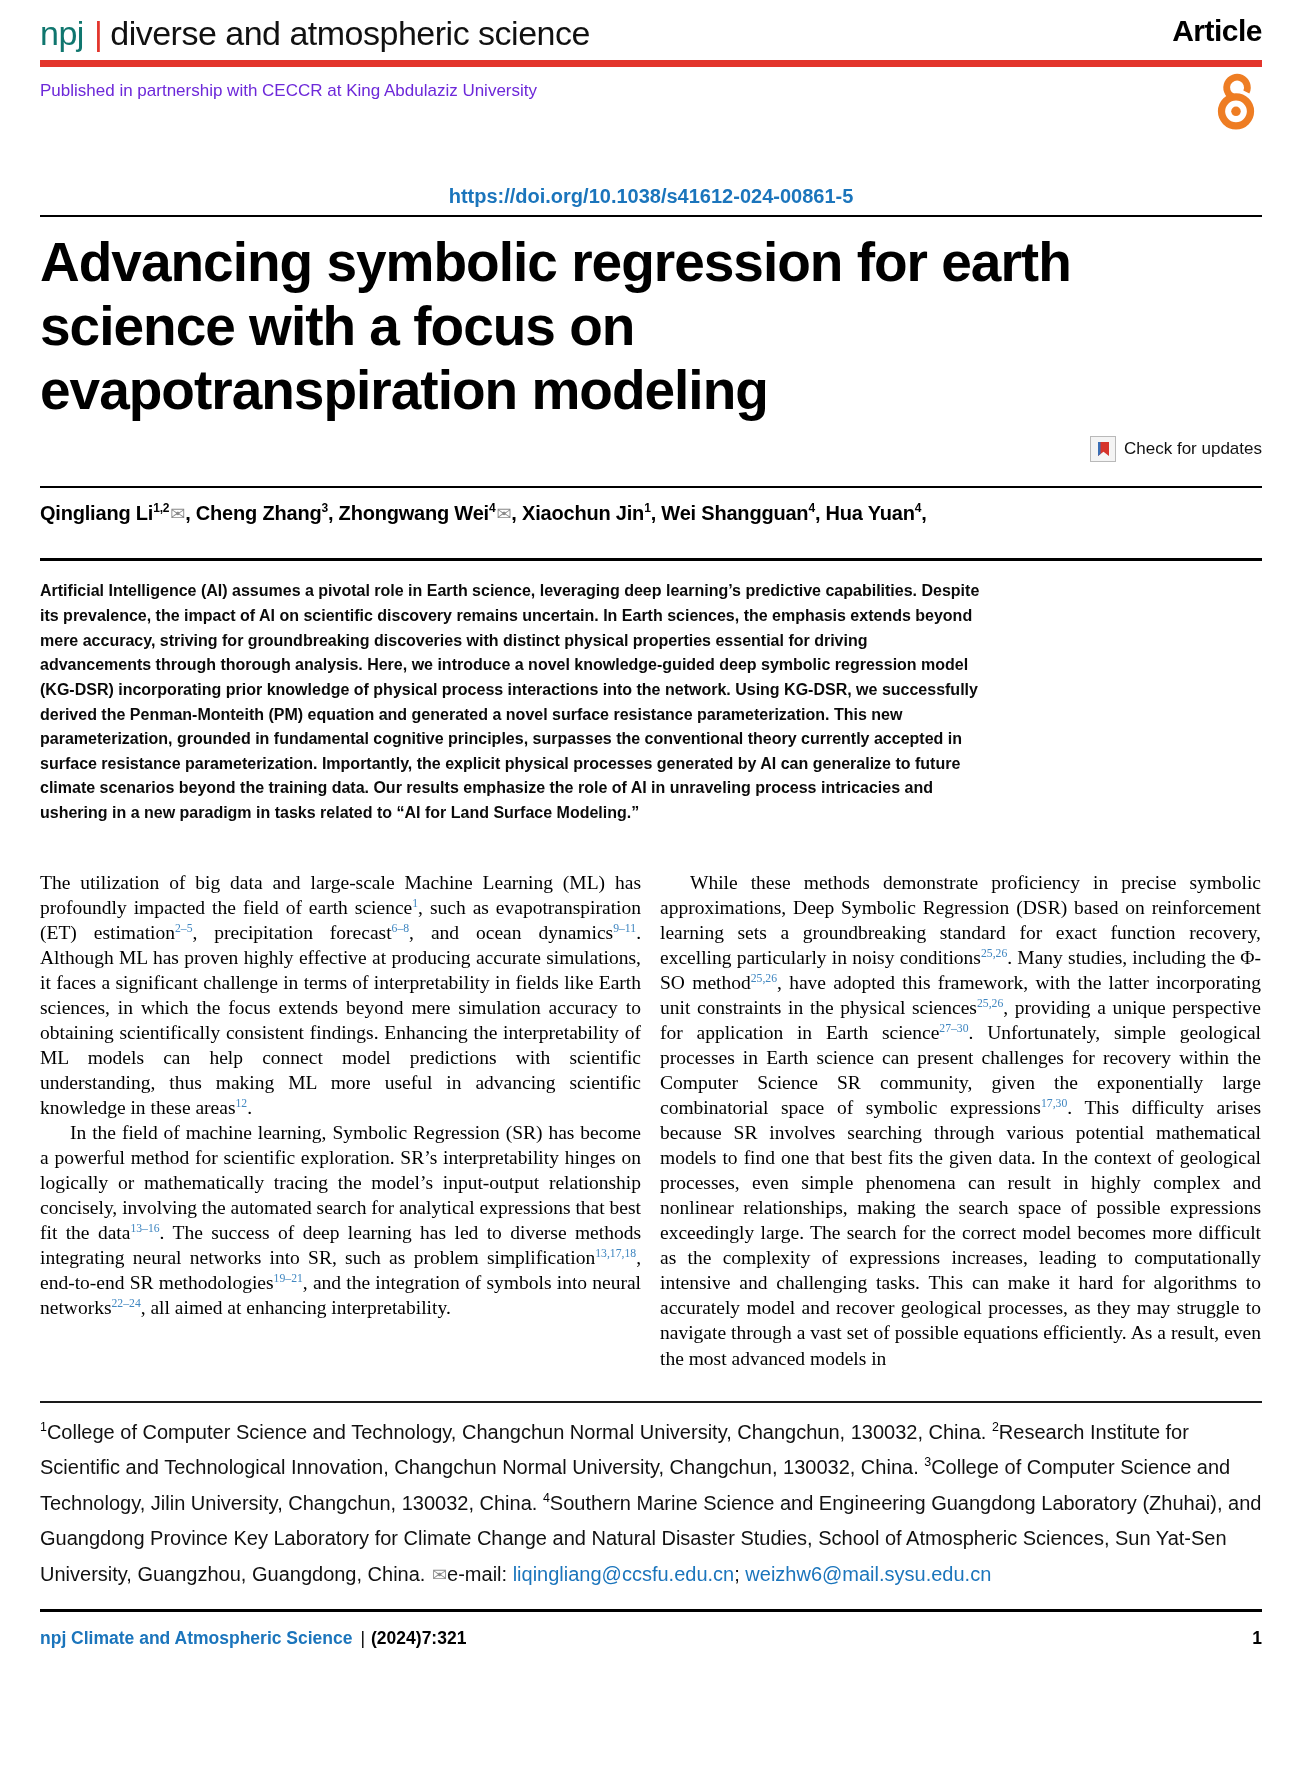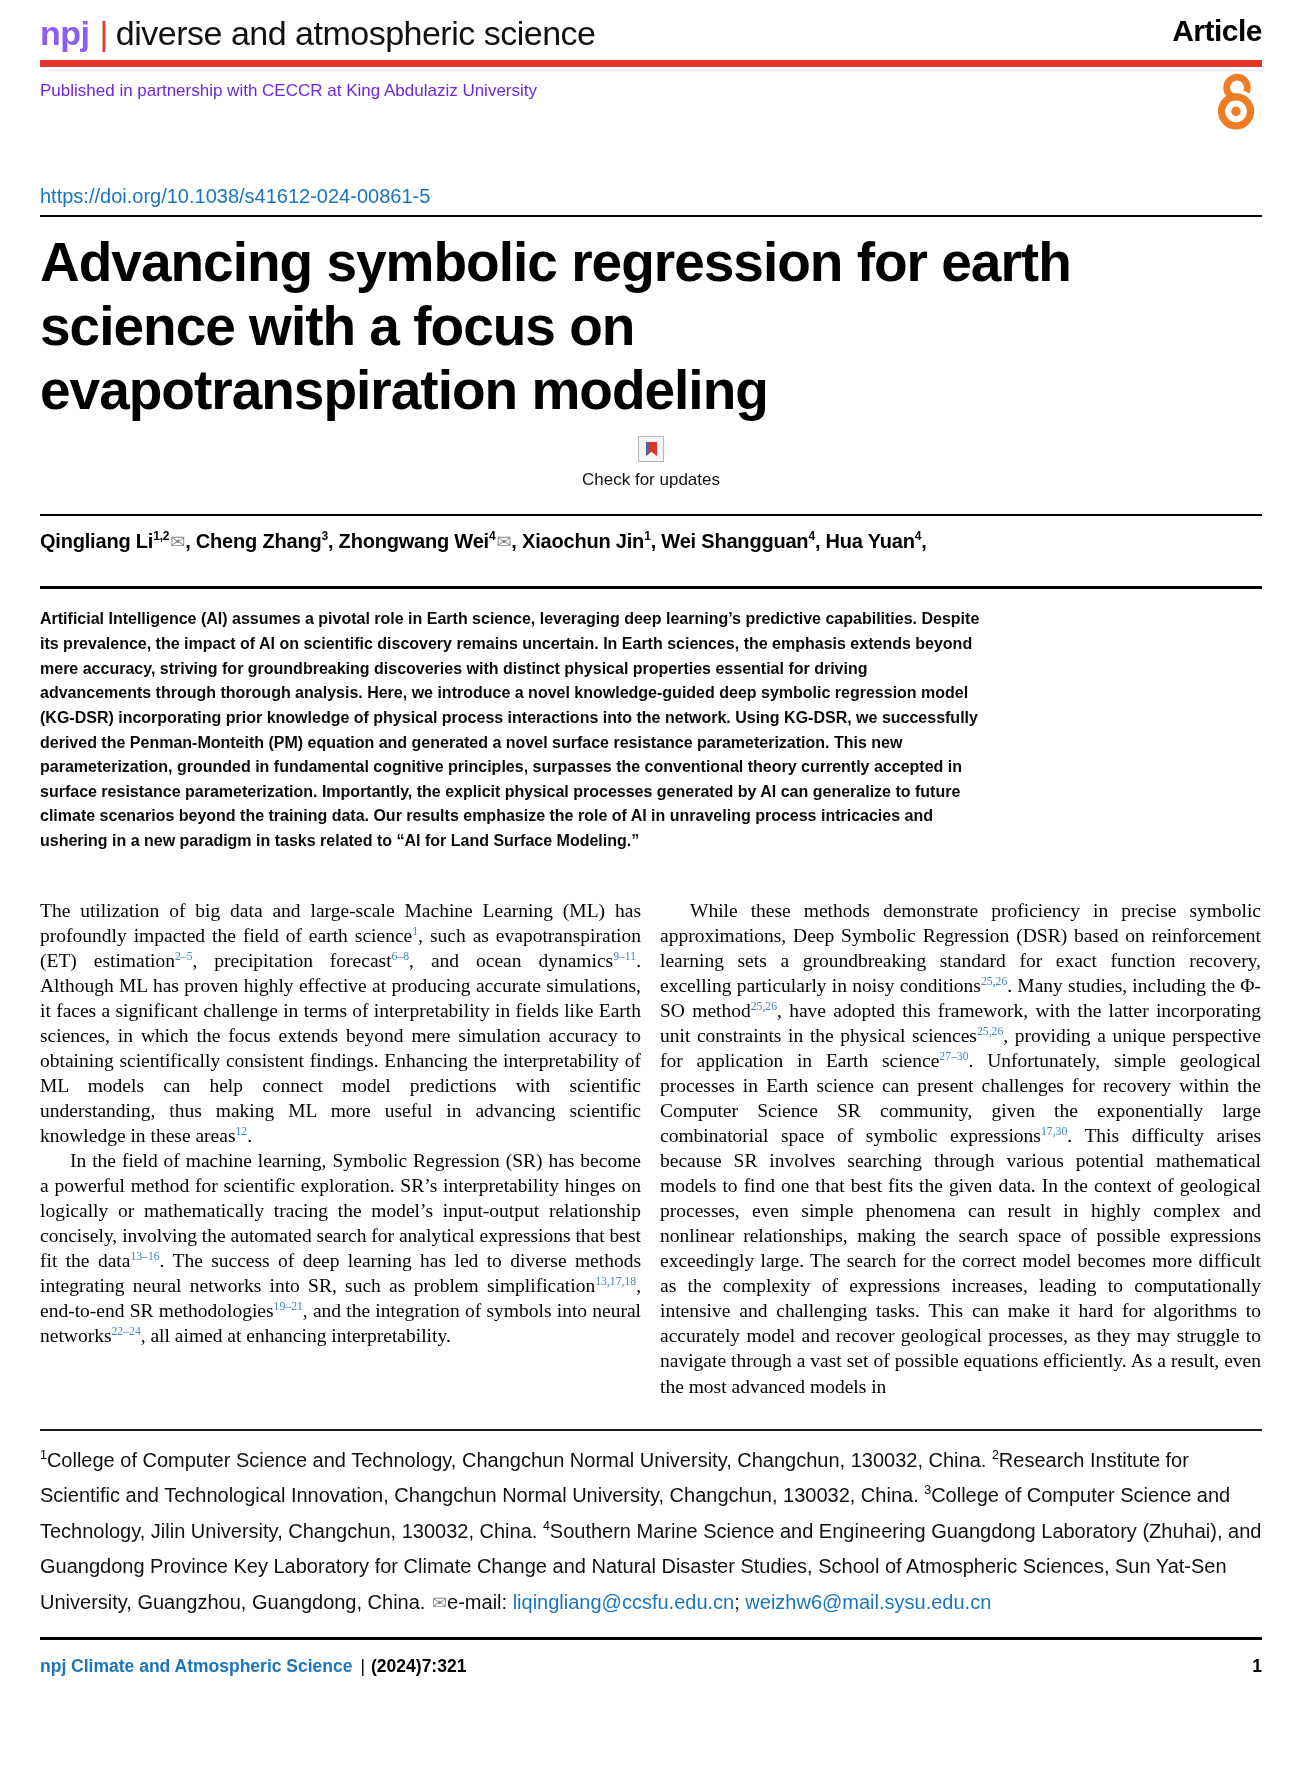--- a/index.html
+++ b/index.html
@@ -7,35 +7,35 @@
   body {
     width:1302px; min-height:1789px;
     font-family:"Liberation Sans", sans-serif;
     color:#000;
     padding:14px 40px 0 40px;
     position:relative;
   }
   
   .header-row { display:flex; justify-content:space-between; align-items:flex-start; }
   .logo { font-size:34px; letter-spacing:-0.5px; white-space:nowrap; }
-  .logo .npj { color:#8b5cf6; font-weight:700; }
+  .logo .npj { color:#0f766e; font-weight:400; }
   .logo .pipe { color:#e3352c; font-weight:300; padding:0 8px 0 10px; }
   .logo .jname { color:#111; font-weight:400; }
   .article-type { font-size:30px; font-weight:700; letter-spacing:-0.5px; }
   .red-bar { height:7px; background:#e3352c; margin-top:7px; }
   .partnership { margin-top:14px; font-size:17px; color:#6d28d9; }
   .oa-logo { position:absolute; right:42px; top:72px; width:48px; height:58px; }
   
-  .doi-row { margin-top:84px; text-align:left; }
+  .doi-row { margin-top:84px; text-align:center;font-weight:bold; }
   .doi { font-size:20px; color:#1b75bc; text-decoration:none; }
   .rule-thin { height:2px; background:#000; margin-top:7px; }
   .rule-thin2 { height:2px; background:#000; margin-top:24px; }
   .title { margin-top:14px; font-size:55px; font-weight:700; letter-spacing:-1px;
            line-height:1.16; white-space:pre-line; color:#000; }
-  .check-row { margin-top:14px; display:flex; justify-content:flex-end; align-items:center; gap:8px;flex-direction:column; }
+  .check-row { margin-top:14px; display:flex; justify-content:flex-end; align-items:center; gap:8px; }
   .check-icon { width:26px; height:26px; border:1px solid #b9b9b9; background:#f4f4f4;
                 display:flex; align-items:center; justify-content:center; }
   .check-label { font-size:17px; color:#111; }
   
   .authors { margin-top:10px; font-size:20px; font-weight:700; line-height:1.5; letter-spacing:-0.2px; }
   .authors sup { font-size:60%; vertical-align:super; line-height:0; font-weight:700; }
   .env { color:#8a8a8a; font-weight:400; font-size:0.9em; padding-left:1px; }
   
   .rule-thick { height:3px; background:#000; margin-top:30px; }
   .abstract { margin-top:18px; width:940px; font-size:16px; line-height:1.54; color:#0a0a0a;font-weight:bold; }

